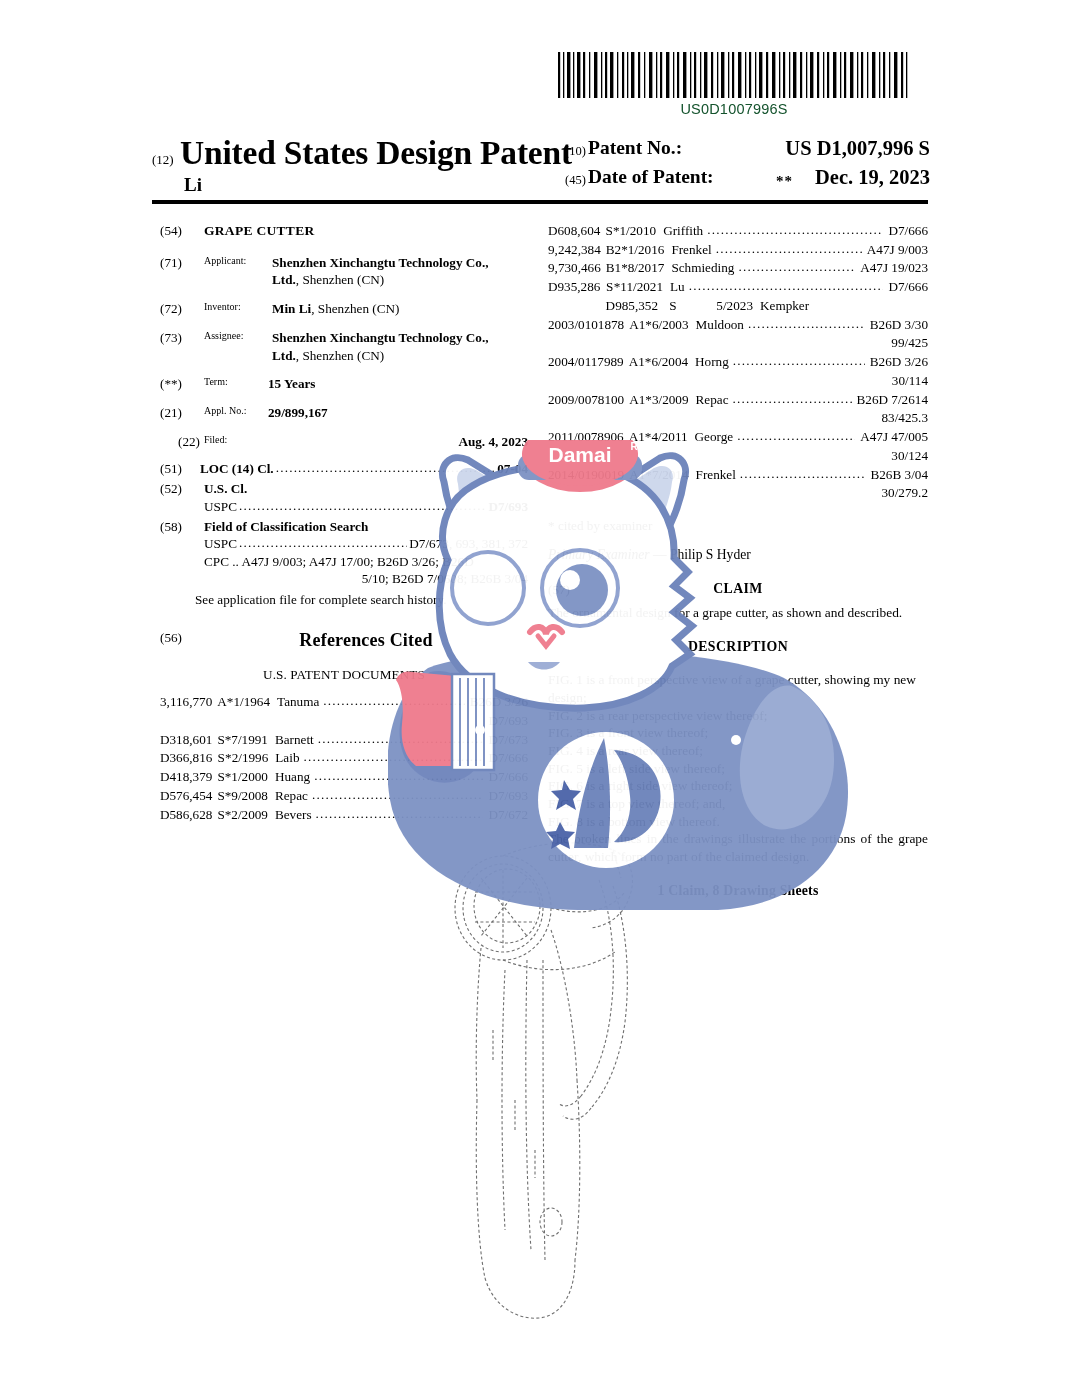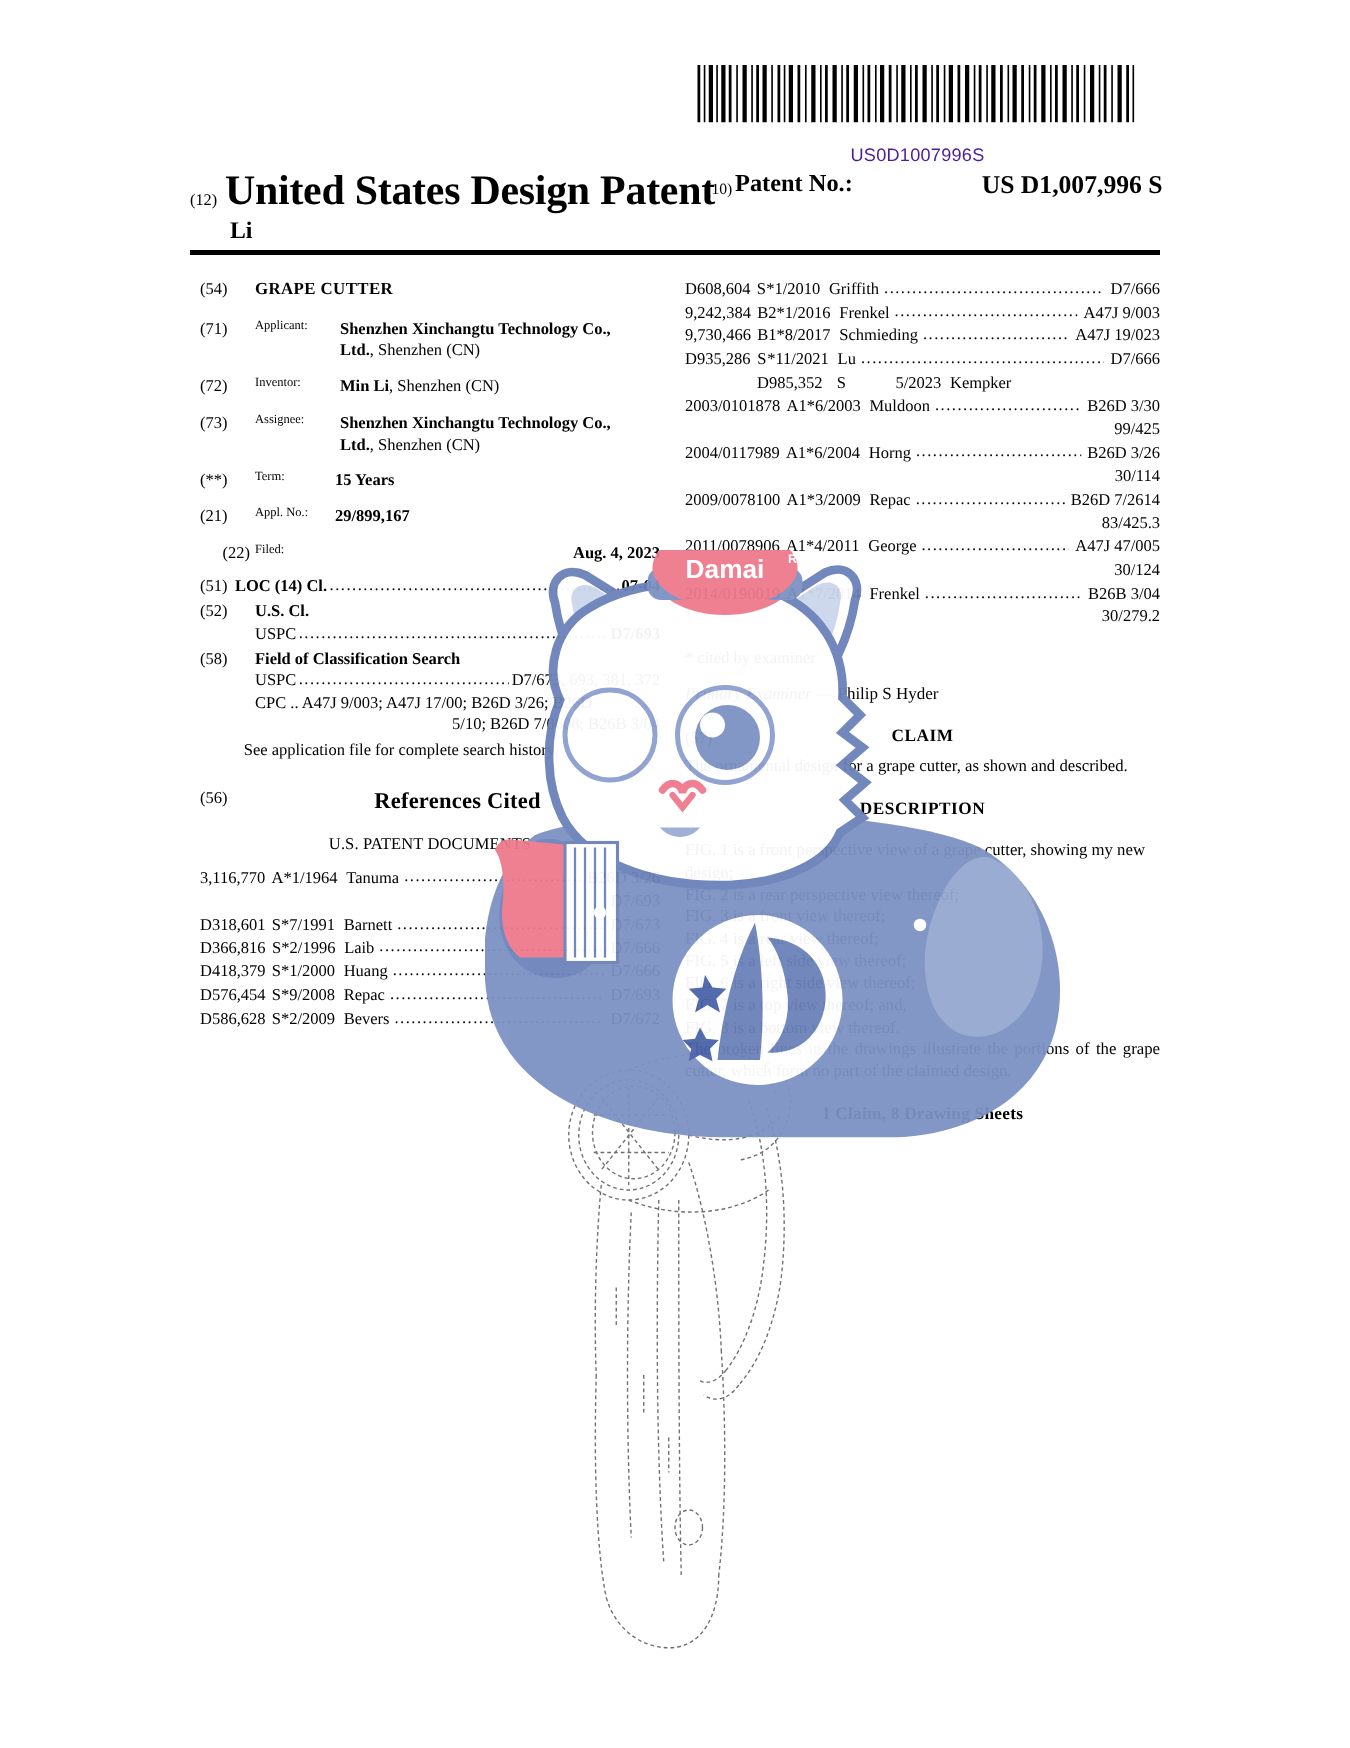--- a/index.html
+++ b/index.html
@@ -17,21 +17,21 @@
     position: absolute; left: 556px; top: 52px;
     width: 356px; text-align: center;
   }
   #barcode-bars {
     height: 46px; width: 356px;
     display: block;
   }
   #barcode-number {
     font-family: "Liberation Sans", sans-serif;
     font-size: 14.5px; letter-spacing: .2px;
-    margin-top: 19px; color: #4c1d95;
+    margin-top: 3px; color: #14532d;
   }
 
   
   #masthead {
     position: absolute; left: 152px; top: 134px; width: 776px;
     height: 62px;
   }
   #mh-left { position: absolute; left: 0; top: 0; width: 420px; }
   #mh-kind {
     position: absolute; left: 0; top: 18px;
@@ -255,20 +255,26 @@
     <span id="mh-kind">(12)</span>
     <span id="mh-title">United States Design Patent</span>
     <span id="mh-inventor">Li</span>
   </div>
   <div id="mh-right">
     <div class="mh-row">
       <span class="mh-code">(10)</span>
       <span class="mh-lbl">Patent No.:</span>
       <span class="mh-val">US D1,007,996 S</span>
     </div>
+    <div class="mh-row">
+      <span class="mh-code">(45)</span>
+      <span class="mh-lbl">Date of Patent:</span>
+      <span id="mh-term-mark">**</span>
+      <span class="mh-val">Dec. 19, 2023</span>
+    </div>
   </div>
 </div>
 <div id="masthead-rule"></div>
 
 <div id="col-left">
 
   <div class="bib" style="margin-bottom:14px;">
     <span class="bib-code">(54)</span>
     <div class="bib-title">GRAPE CUTTER</div>
   </div>
@@ -312,21 +318,21 @@
   </div>
 
   <div class="bib" style="margin-bottom:9px;text-align:right;">
     <span class="bib-code">(22)</span>
     <span class="bib-label">Filed:</span>
     <div class="bib-body b">Aug. 4, 2023</div>
   </div>
 
   <div class="bib" style="margin-bottom:3px;">
     <span class="bib-code">(51)</span>
-    <div style="margin-left:28px;">
+    <div style="margin-left:40px;">
       <div class="cls-row">
         <span class="b">LOC (14) Cl.</span>
         <span class="leader"></span>
         <span class="cls-val">07-04</span>
       </div>
     </div>
   </div>
 
   <div class="bib" style="margin-bottom:3px;">
     <span class="bib-code">(52)</span>

